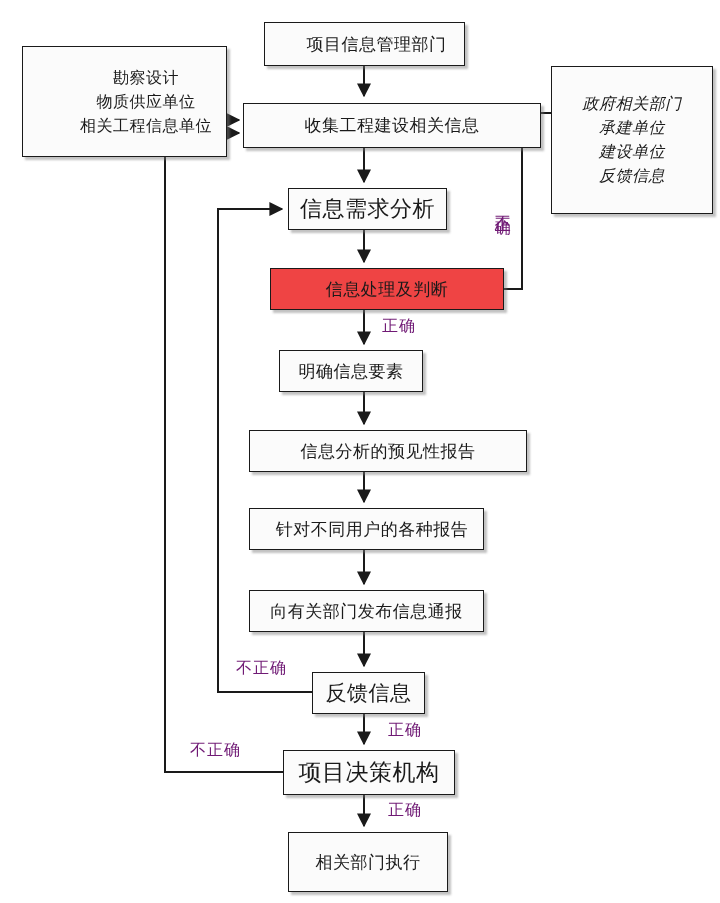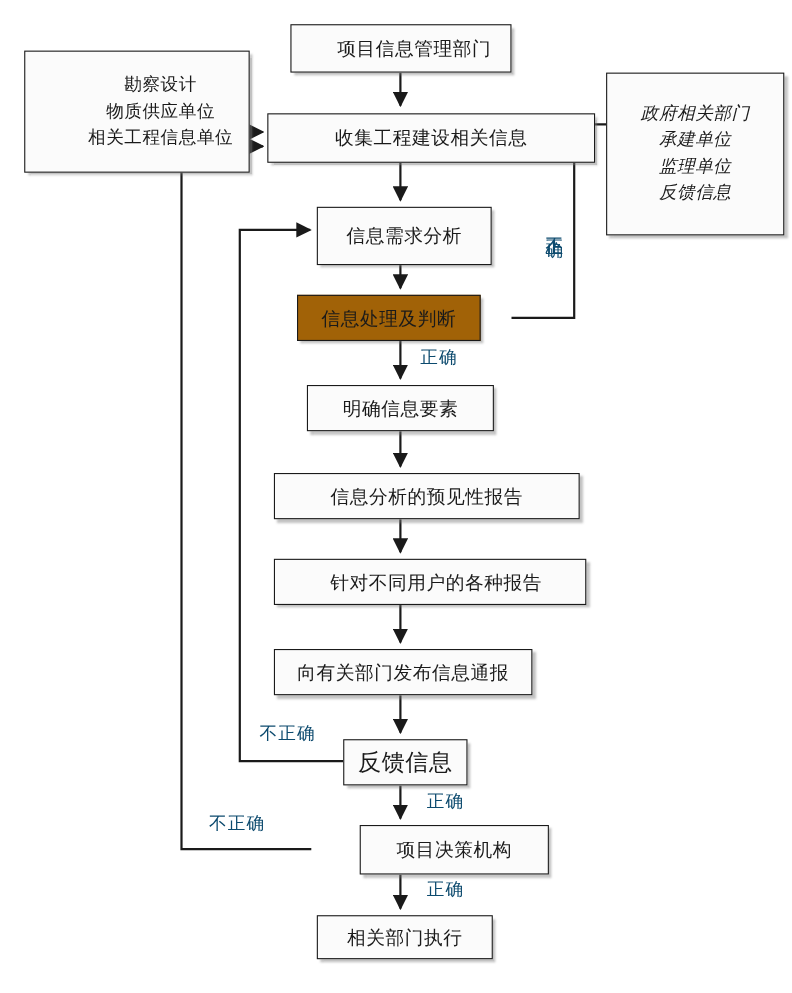--- a/index.html
+++ b/index.html
@@ -36,21 +36,21 @@
     letter-spacing: 0.5px;
   }
   .node-box .line {
     display: block;
     white-space: nowrap;
     line-height: 1.0;
   }
   .multi .line { margin: 4px 0; }
   .edge-label {
     position: absolute;
-    color: #0c4a6e;
+    color: #701a75;
     white-space: nowrap;
     letter-spacing: 1px;
     line-height: 1.05;
   }
   .edge-label.vertical {
     writing-mode: vertical-rl;
     text-orientation: upright;
     white-space: nowrap;
     letter-spacing: 2px;
   }
@@ -90,51 +90,51 @@
         <span class="line">项目信息管理部门</span>
       </div>
       <div class="node-box multi" style="left: 22px; top: 46px; width: 205px; height: 111px; font-size: 16px; background: rgb(251, 251, 251); border-color: rgb(26, 26, 26); padding-left: 43px;">
         <span class="line">勘察设计</span>
         <span class="line">物质供应单位</span>
         <span class="line">相关工程信息单位</span>
       </div>
       <div class="node-box multi" style="left: 551px; top: 66px; width: 162px; height: 148px; font-size: 16px; background: rgb(251, 251, 251); border-color: rgb(26, 26, 26); font-style: italic;">
         <span class="line">政府相关部门</span>
         <span class="line">承建单位</span>
-        <span class="line">监理单位</span>
+        <span class="line">建设单位</span>
         <span class="line">反馈信息</span>
       </div>
       <div class="node-box" style="left: 243px; top: 103px; width: 298px; height: 45px; font-size: 17px; background: rgb(251, 251, 251); border-color: rgb(26, 26, 26);">
         <span class="line">收集工程建设相关信息</span>
       </div>
-      <div class="node-box" style="left: 288px; top: 188px; width: 159px; height: 53px; font-size: 17px; background: rgb(251, 251, 251); border-color: rgb(26, 26, 26);">
+      <div class="node-box" style="left: 288px; top: 188px; width: 159px; height: 42px; font-size: 22px; background: rgb(251, 251, 251); border-color: rgb(26, 26, 26);">
         <span class="line">信息需求分析</span>
       </div>
-      <div class="node-box" style="left: 270px; top: 268px; width: 167px; height: 42px; font-size: 17px; background: #a16207; border-color: rgb(26, 26, 26);">
+      <div class="node-box" style="left: 270px; top: 268px; width: 234px; height: 42px; font-size: 17px; background: #ef4444; border-color: rgb(26, 26, 26);">
         <span class="line">信息处理及判断</span>
       </div>
-      <div class="node-box" style="left: 279px; top: 350px; width: 170px; height: 42px; font-size: 17px; background: rgb(251, 251, 251); border-color: rgb(26, 26, 26);">
+      <div class="node-box" style="left: 279px; top: 350px; width: 144px; height: 42px; font-size: 17px; background: rgb(251, 251, 251); border-color: rgb(26, 26, 26);">
         <span class="line">明确信息要素</span>
       </div>
       <div class="node-box" style="left: 249px; top: 430px; width: 278px; height: 42px; font-size: 17px; background: rgb(251, 251, 251); border-color: rgb(26, 26, 26);">
         <span class="line">信息分析的预见性报告</span>
       </div>
-      <div class="node-box" style="left: 249px; top: 508px; width: 284px; height: 42px; font-size: 17px; background: rgb(251, 251, 251); border-color: rgb(26, 26, 26); padding-left: 11px;">
+      <div class="node-box" style="left: 249px; top: 508px; width: 235px; height: 42px; font-size: 17px; background: rgb(251, 251, 251); border-color: rgb(26, 26, 26); padding-left: 11px;">
         <span class="line">针对不同用户的各种报告</span>
       </div>
       <div class="node-box" style="left: 249px; top: 590px; width: 235px; height: 42px; font-size: 17px; background: rgb(251, 251, 251); border-color: rgb(26, 26, 26);">
         <span class="line">向有关部门发布信息通报</span>
       </div>
       <div class="node-box" style="left: 312px; top: 672px; width: 113px; height: 42px; font-size: 21px; background: rgb(251, 251, 251); border-color: rgb(26, 26, 26);">
         <span class="line">反馈信息</span>
       </div>
-      <div class="node-box" style="left: 283px; top: 750px; width: 172px; height: 45px; font-size: 17px; background: rgb(251, 251, 251); border-color: rgb(26, 26, 26); margin-left: 44px;">
+      <div class="node-box" style="left: 283px; top: 750px; width: 172px; height: 45px; font-size: 23px; background: rgb(251, 251, 251); border-color: rgb(26, 26, 26);">
         <span class="line">项目决策机构</span>
       </div>
-      <div class="node-box" style="left: 288px; top: 832px; width: 160px; height: 40px; font-size: 17px; background: rgb(251, 251, 251); border-color: rgb(26, 26, 26);">
+      <div class="node-box" style="left: 288px; top: 832px; width: 160px; height: 60px; font-size: 17px; background: rgb(251, 251, 251); border-color: rgb(26, 26, 26);">
         <span class="line">相关部门执行</span>
       </div>
     </div>
   <div id="label-layer">
       <div class="edge-label vertical" style="left: 494px; top: 203px; font-size: 16px;">不正确</div>
       <div class="edge-label" style="left: 382px; top: 318px; font-size: 16px;">正确</div>
       <div class="edge-label" style="left: 236px; top: 660px; font-size: 16px;">不正确</div>
       <div class="edge-label" style="left: 388px; top: 722px; font-size: 16px;">正确</div>
       <div class="edge-label" style="left: 190px; top: 742px; font-size: 16px;">不正确</div>
       <div class="edge-label" style="left: 388px; top: 802px; font-size: 16px;">正确</div>

